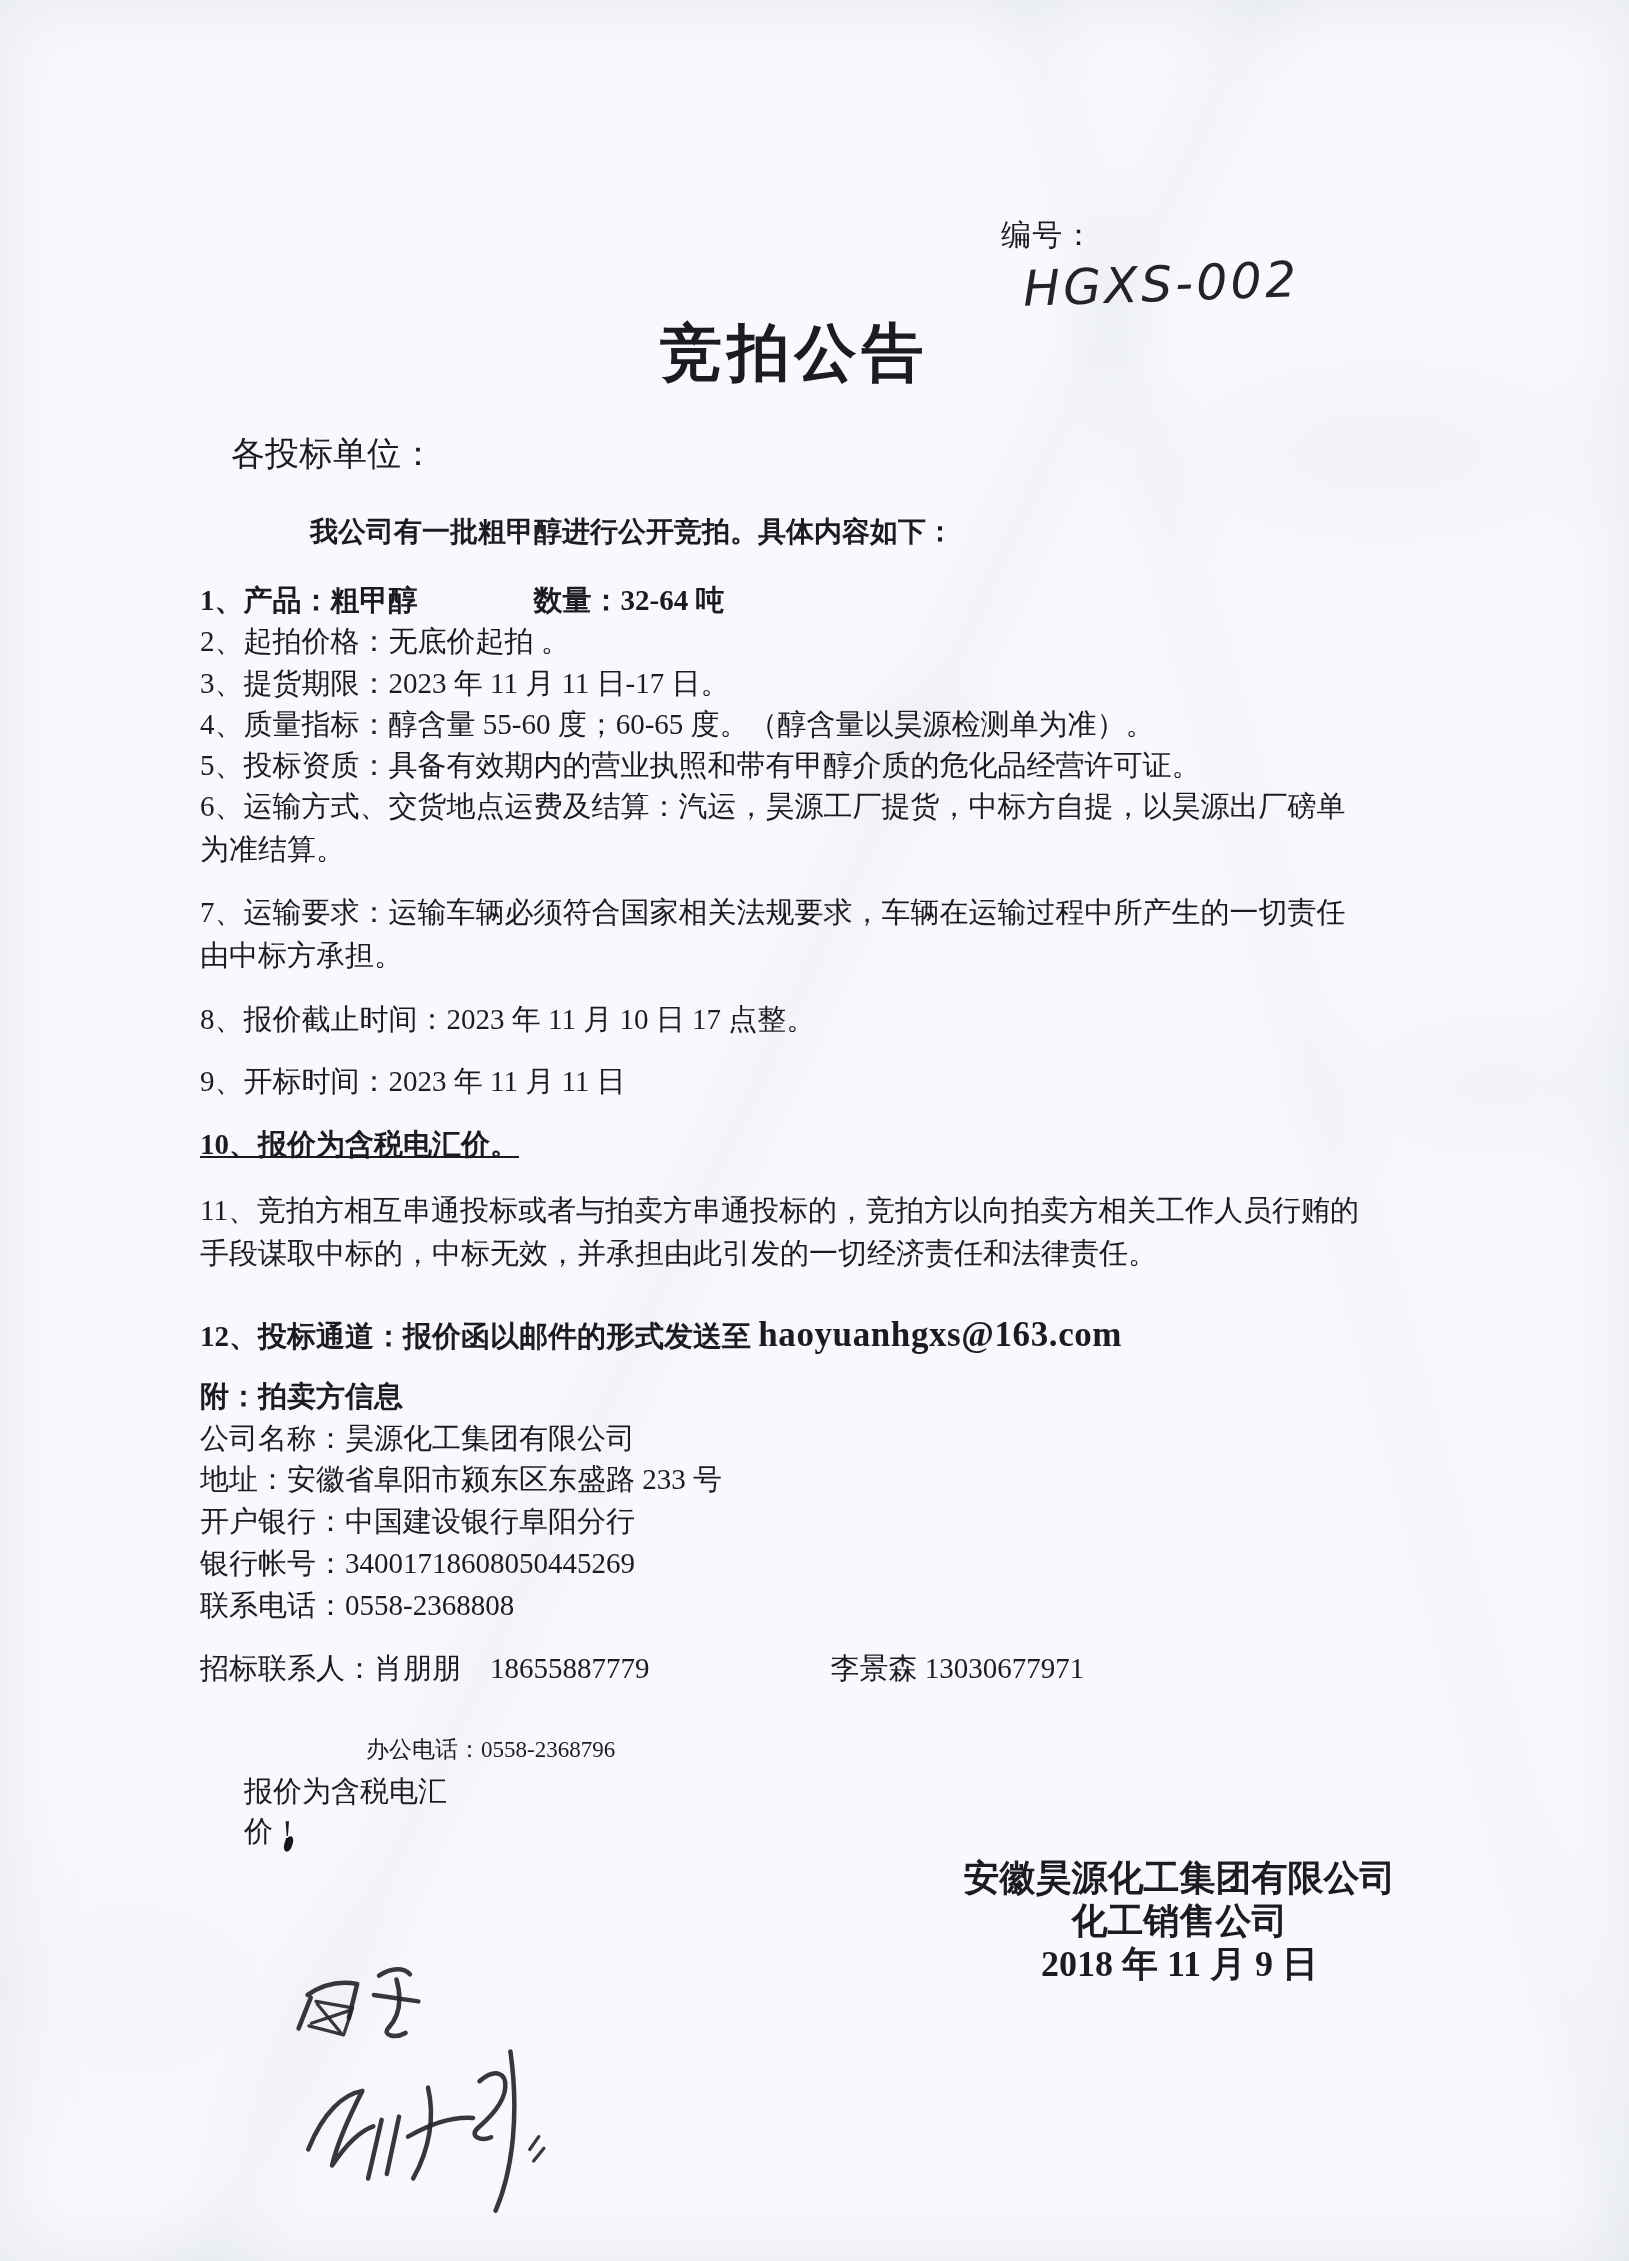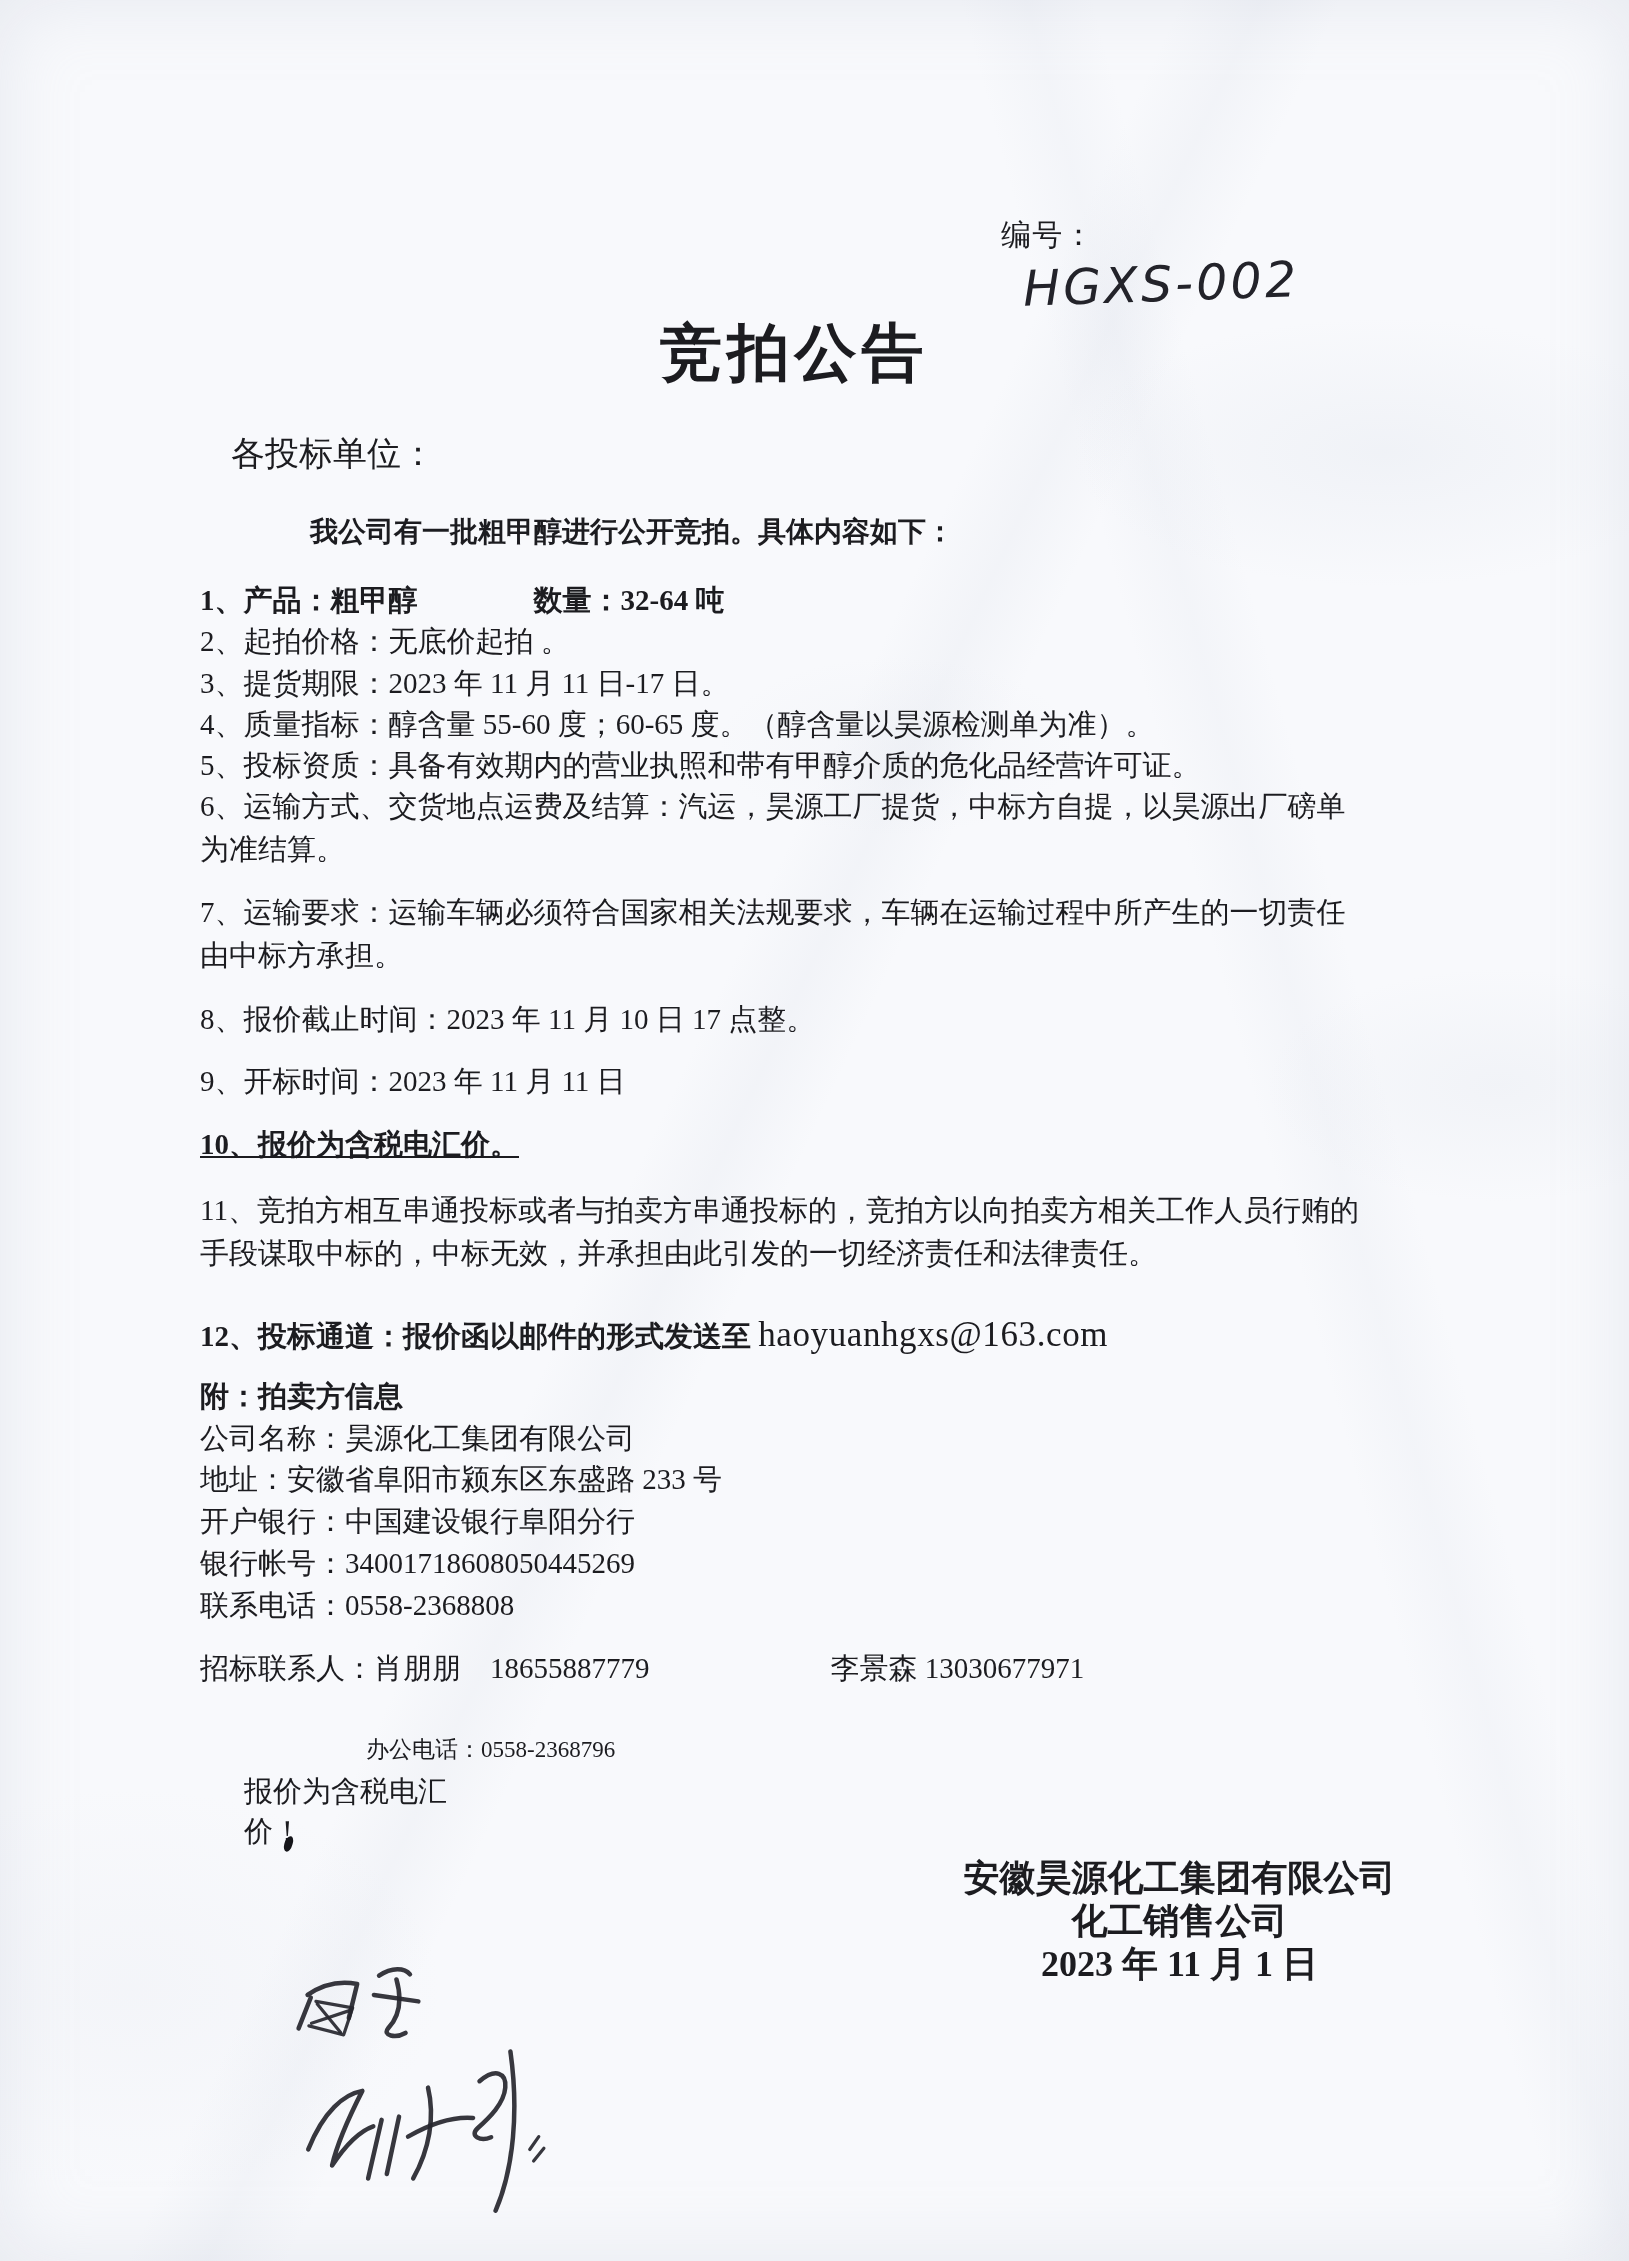--- a/index.html
+++ b/index.html
@@ -44,21 +44,21 @@
   .salutation{top:431px;left:231px;font-size:34px;}
   .intro{top:513px;left:200px;width:1238px;font-size:28px;text-indent:110px;}
   .contacts-gap{display:inline-block;width:181px;}
   .office-line{top:1734px;left:366px;font-size:23px;}
   .notice-line{top:1772px;left:244px;font-size:29px;}
   .ink-dot{
     display:inline-block;width:8.4px;height:15.5px;background:#15151a;
     border-radius:60% 40% 55% 45%;
     transform:rotate(14deg) translateY(10.3px);margin-left:-22px;
   }
-  .email{font-size:35px;font-weight:400;letter-spacing:0.6px;}
+  .email{font-size:35px;font-weight:700;letter-spacing:0.6px;}
   .signoff{top:1857px;left:954px;width:451px;text-align:center;}
   .signoff div{font-size:36px;font-weight:700;line-height:43px;}
   .sig-svg{top:1955px;left:272px;}
   .sig-stroke{fill:none;stroke:#26262e;stroke-width:7;stroke-linecap:round;stroke-linejoin:round;opacity:.92;}
   .sig-stroke.thin{stroke-width:5;}
 </style>
 </head>
 <body>
 
 <div class="page">
@@ -104,21 +104,21 @@
   <div class="abs office-line">办公电话：0558-2368796</div>
 
   <div class="abs notice-line">
     <span>报价为含税电汇价！</span>
     <span class="ink-dot"></span>
   </div>
 
   <div class="abs signoff">
     <div>安徽昊源化工集团有限公司</div>
     <div>化工销售公司</div>
-    <div>2023 年 11 月 1 日</div>
+    <div>2018 年 11 月 9 日</div>
   </div>
 
   <svg class="abs sig-svg" width="303" height="264" viewBox="0 0 470 410">
 
     <g>
       <path class="sig-stroke" d="M55 62 C78 46 106 40 132 45 L119 98"></path>
       <path class="sig-stroke" d="M60 66 L41 114"></path>
       <path class="sig-stroke thin" d="M68 72 L125 82 L111 124 L57 110"></path>
       <path class="sig-stroke thin" d="M70 76 L106 120"></path>
       <path class="sig-stroke thin" d="M61 106 L121 86"></path>

